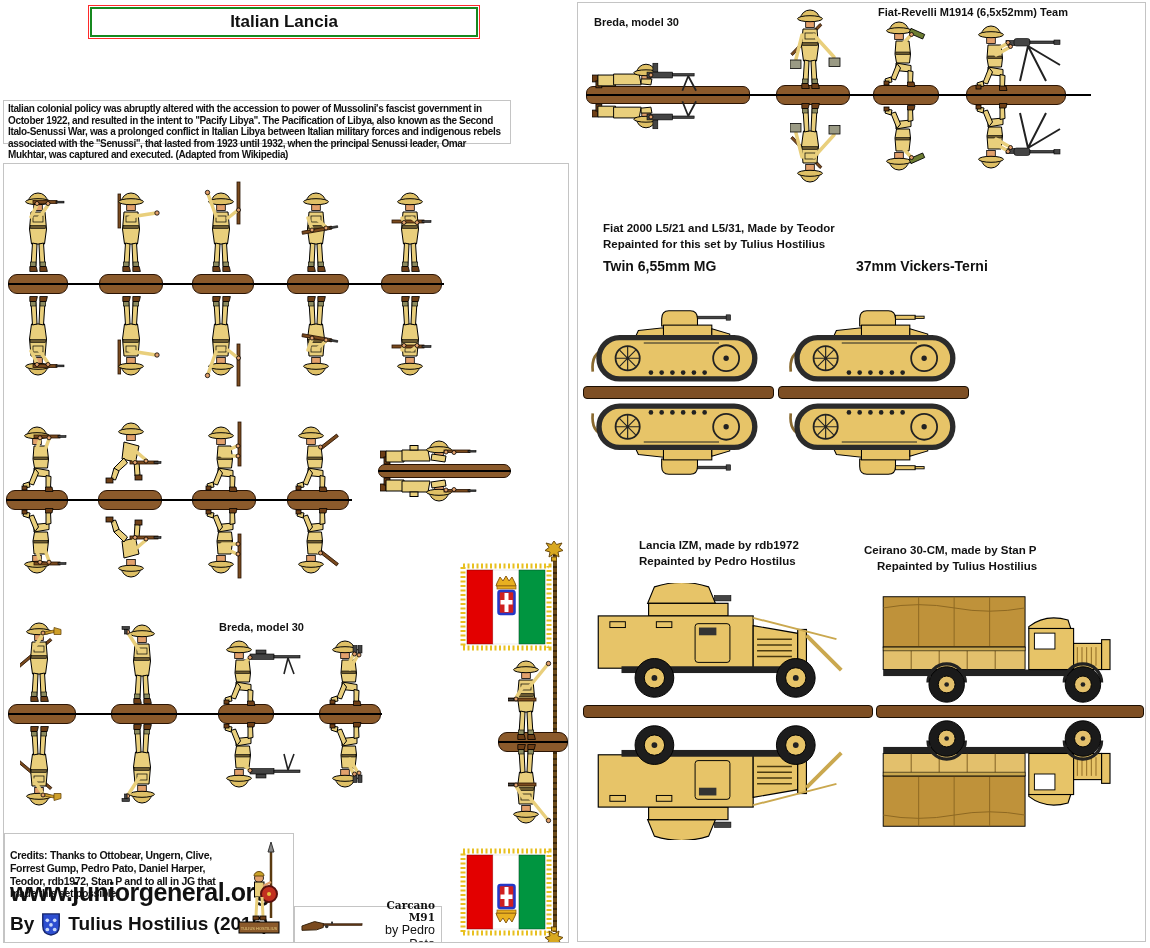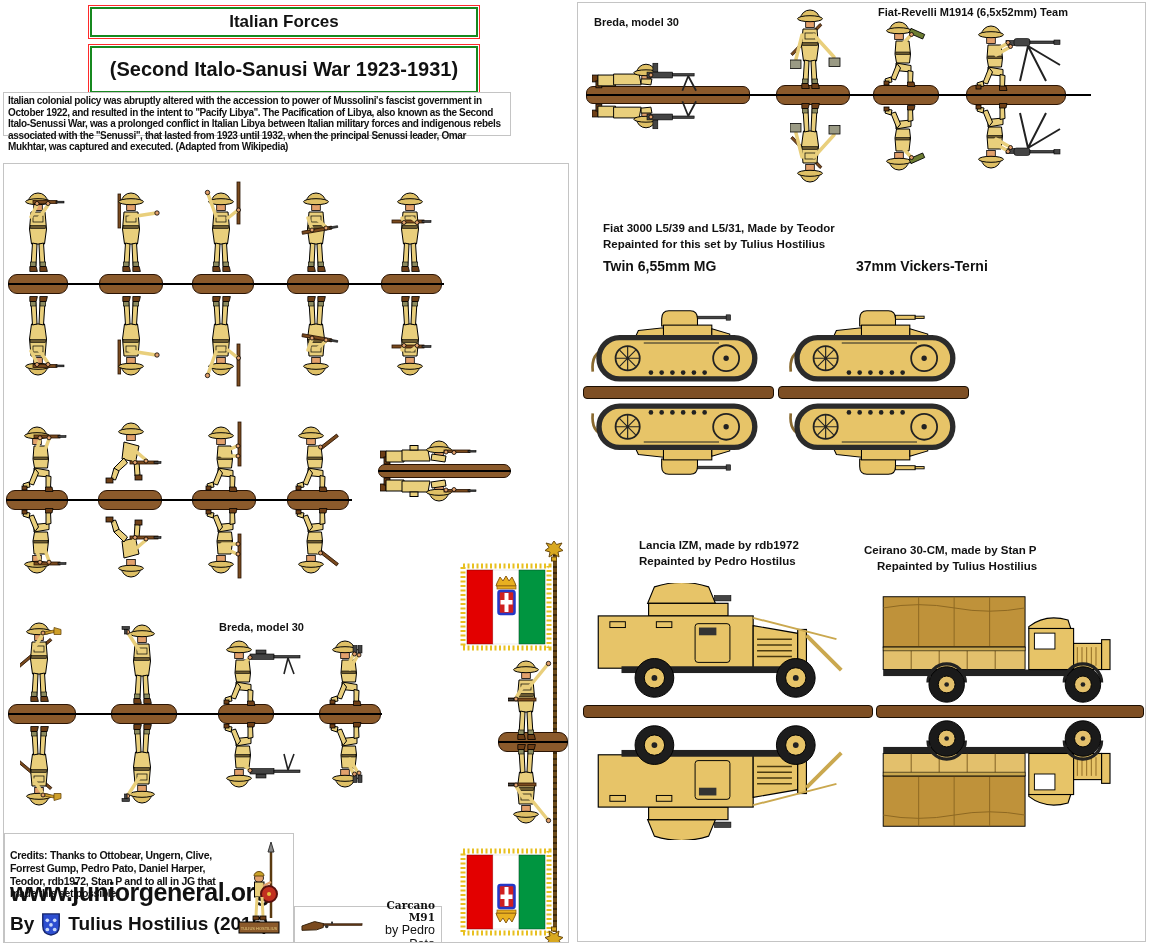--- a/index.html
+++ b/index.html
@@ -390,26 +390,23 @@
     <rect x="23" y="7.6" width="40" height="2" fill="#5a3414" stroke="#2a1404" stroke-width=".5"></rect>
     <circle cx="26.5" cy="10.5" r="1.8" fill="#333"></circle>
     <rect x="31" y="5.5" width="2" height="2.5" fill="#333"></rect>
   </symbol>
 </defs>
 </svg>
 
 <div class="sheet">
 
   <div class="titlebox" style="left:88px;top:5px;width:392px;height:34px;">
-    <div class="inner t1">Italian Forces</div>
+    <div class="inner t1">Italian Lancia</div>
   </div>
-  <div class="titlebox" style="left:88px;top:44px;width:392px;height:51px;">
-    <div class="inner t2">(Second Italo-Sanusi War 1923-1931)</div>
-  </div>
-  <div class="box desc" style="left:3px;top:92px;width:508px;height:44px;">
+  <div class="box desc" style="left:3px;top:100px;width:508px;height:44px;">
     <span>Italian colonial policy was abruptly altered with the accession to power of Mussolini's fascist government in October 1922, and resulted in the intent to ''Pacify Libya''. The Pacification of Libya, also known as the Second Italo-Senussi War, was a prolonged conflict in Italian Libya between Italian military forces and indigenous rebels associated with the ''Senussi'', that lasted from 1923 until 1932, when the principal Senussi leader, Omar Mukhtar, was captured and executed. (Adapted from Wikipedia)</span>
   </div>
 
   <div class="box" style="left:3px;top:163px;width:566px;height:780px;overflow:hidden;">
 
     <div class="bstrip" style="left:4px;top:110px;width:60px;"></div>
     <div class="bstrip" style="left:95px;top:110px;width:64px;"></div>
     <div class="bstrip" style="left:188px;top:110px;width:62px;"></div>
     <div class="bstrip" style="left:283px;top:110px;width:62px;"></div>
     <div class="bstrip" style="left:377px;top:110px;width:61px;"></div>
@@ -603,21 +600,21 @@
     <svg class="fx mir" style="left:302px;top:100px;" width="54" height="72">
         <use href="#f-kneel-ammo"></use>
       </svg>
     <svg class="fx" style="left:392px;top:14px;" width="112" height="74">
         <use href="#f-mg-gunner"></use>
       </svg>
     <svg class="fx mir" style="left:392px;top:100px;" width="112" height="74">
         <use href="#f-mg-gunner"></use>
       </svg>
 
-    <div class="lbl2" style="left:25px;top:219px;">Fiat 3000 L5/39 and L5/31, Made by Teodor</div>
+    <div class="lbl2" style="left:25px;top:219px;">Fiat 2000 L5/21 and L5/31, Made by Teodor</div>
     <div class="lbl2" style="left:25px;top:235px;">Repainted for this set by Tulius Hostilius</div>
     <div class="big" style="left:25px;top:255px;">Twin 6,55mm MG</div>
     <div class="big" style="left:278px;top:255px;">37mm Vickers-Terni</div>
     <div class="vstrip" style="left:5px;top:383px;width:191px;height:13px;"></div>
     <div class="vstrip" style="left:200px;top:383px;width:191px;height:13px;"></div>
     <svg class="fx" style="left:8px;top:306px;" width="180" height="77">
         <use href="#tank-mg"></use>
       </svg>
     <svg class="fx mir" style="left:8px;top:396px;" width="180" height="77">
         <use href="#tank-mg"></use>

